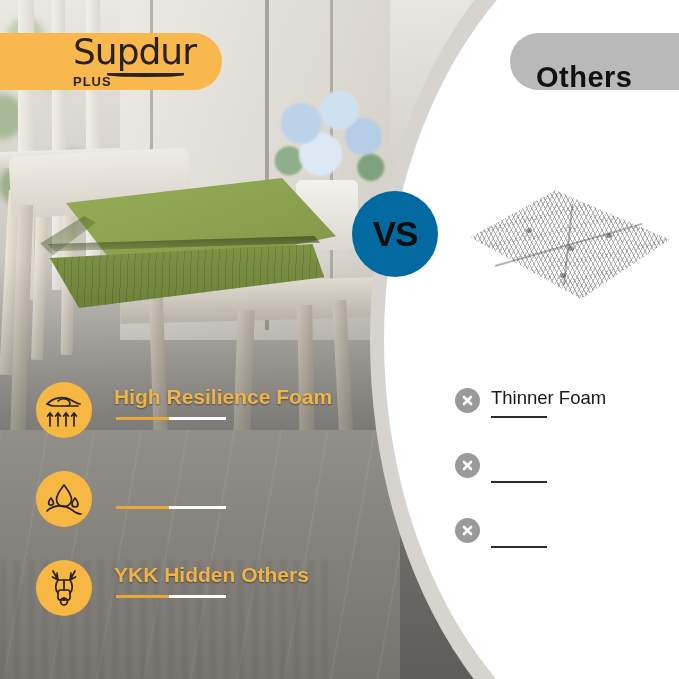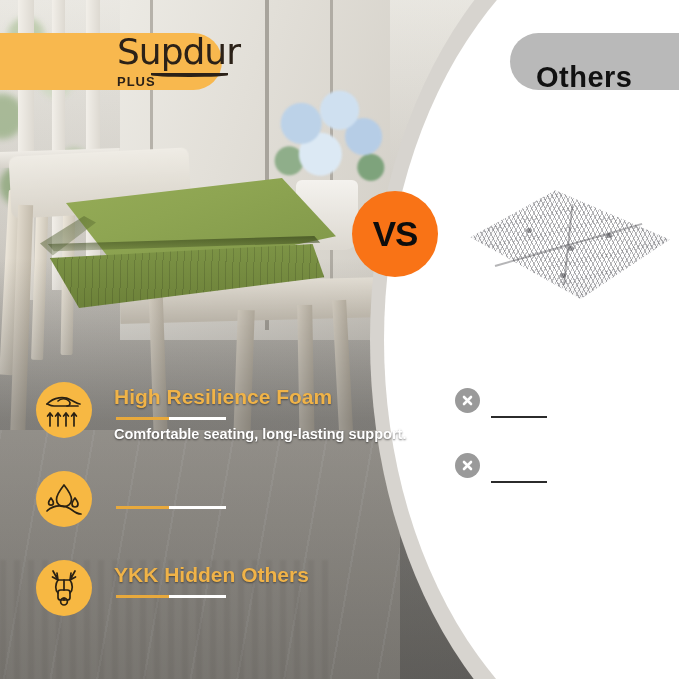--- a/index.html
+++ b/index.html
@@ -78,21 +78,21 @@
 
   
   .logo-pill{position:absolute;left:-30px;top:33px;width:252px;height:57px;
     background:#f8b84e;border-radius:0 30px 30px 0;
     display:flex;align-items:center;justify-content:flex-end;padding-right:26px;box-sizing:border-box;}
   .logo-wrap{position:relative;display:flex;align-items:baseline;gap:4px;flex-direction:column;}
   .logo-mark{font-family:"DejaVu Sans",sans-serif;font-size:36px;font-weight:400;color:#2b2118;
     letter-spacing:-1px;line-height:1;position:relative;}
   .logo-mark::after{content:"";position:absolute;left:28%;bottom:-7px;width:62%;height:4px;
     background:#2b2118;border-radius:0 0 60% 60%;}
-  .logo-plus{font-size:13px;font-weight:700;color:#2b2118;letter-spacing:1px;margin-left:44px;}
+  .logo-plus{font-size:13px;font-weight:700;color:#2b2118;letter-spacing:1px;}
 
   
   .others-pill{position:absolute;left:510px;top:33px;width:200px;height:57px;
     background:#b9b9b9;border-radius:30px 0 0 30px;
     display:flex;align-items:center;padding-left:26px;box-sizing:border-box;}
   .others-pill span{font-size:29px;font-weight:700;color:#111;letter-spacing:.5px;margin-top:32px;}
 
   
   .cushion-green{position:absolute;left:36px;top:176px;width:300px;height:132px;}
   .cg-top{position:absolute;left:0;top:0;width:300px;height:104px;
@@ -120,21 +120,21 @@
       radial-gradient(ellipse at 50% 46%,#ffffff 0 38%,#f1f1f2 72%,#e3e3e5 100%);
     clip-path:polygon(4% 44%, 44% 2%, 98% 46%, 56% 99%);
     border-radius:10px;}
   .cw-seam{position:absolute;background:rgba(90,90,95,.45);}
   .cw-seam.a{left:50%;top:14%;width:1.5px;height:72%;transform:translateX(-50%) rotate(6deg);}
   .cw-seam.b{left:14%;top:50%;width:72%;height:1.5px;transform:rotate(-16deg);}
   .cw-tuft{position:absolute;width:6px;height:5px;border-radius:50%;background:rgba(70,70,75,.55);}
 
   
   .vs{position:absolute;left:352px;top:191px;width:86px;height:86px;border-radius:50%;
-    background:#f97316;display:flex;align-items:center;justify-content:center;}
+    background:#0369a1;display:flex;align-items:center;justify-content:center;}
   .vs span{font-size:35px;font-weight:700;color:#0d0d0d;letter-spacing:-1px;}
 
   
   .features{position:absolute;left:36px;top:378px;width:350px;}
   .feat{position:relative;height:89px;}
   .feat-icon{position:absolute;left:0;top:4px;width:56px;height:56px;border-radius:50%;
     background:#f7b843;display:flex;align-items:center;justify-content:center;}
   .feat-title{position:absolute;left:78px;top:7px;font-size:21px;font-weight:700;color:#f0b348;
     text-shadow:0 1px 2px rgba(0,0,0,.45);white-space:nowrap;}
   .feat-rule{position:absolute;left:80px;top:39px;width:110px;height:3px;
@@ -229,21 +229,20 @@
           <path d="M14 9 C17 6, 22 6, 25 9 C27 11, 26 14, 23 14 L10 14 C6 14, 4 12, 3 12"></path>
           <path d="M23 14 L34 14"></path>
           <path d="M6 34 L6 21 M6 21 L3.6 24 M6 21 L8.4 24"></path>
           <path d="M14 34 L14 21 M14 21 L11.6 24 M14 21 L16.4 24"></path>
           <path d="M22 34 L22 21 M22 21 L19.6 24 M22 21 L24.4 24"></path>
           <path d="M30 34 L30 21 M30 21 L27.6 24 M30 21 L32.4 24"></path>
         </svg>
       </div>
       <div class="feat-title">High Resilience Foam</div>
       <div class="feat-rule"></div>
-      <div class="feat-sub">Comfortable seating, long-lasting support.</div>
     </div>
 
     <div class="feat">
       <div class="feat-icon">
         <svg width="38" height="36" viewBox="0 0 38 36" fill="none" stroke="#2a2113" stroke-width="1.7" stroke-linecap="round" stroke-linejoin="round">
           <path d="M19 4 C19 4, 11.5 13.5, 11.5 18.5 C11.5 22.6, 14.9 25.6, 19 25.6 C23.1 25.6, 26.5 22.6, 26.5 18.5 C26.5 13.5, 19 4, 19 4 Z"></path>
           <path d="M30 17 C30 17, 27 21, 27 23 C27 24.7, 28.3 26, 30 26 C31.7 26, 33 24.7, 33 23 C33 21, 30 17, 30 17 Z"></path>
           <path d="M6 17 C6 17, 3.6 20.2, 3.6 21.8 C3.6 23.2, 4.7 24.2, 6 24.2 C7.3 24.2, 8.4 23.2, 8.4 21.8 C8.4 20.2, 6 17, 6 17 Z"></path>
           <path d="M2 30 C9 23, 20 23.5, 27 29 C30 31.4, 33 33, 36 33"></path>
         </svg>
@@ -265,34 +264,43 @@
         </svg>
       </div>
       <div class="feat-title">YKK Hidden Others</div>
       <div class="feat-rule"></div>
     </div>
 
   </div>
 
   <div class="cons">
 
-
     <div class="con">
       <div class="con-icon">
         <svg width="15" height="15" viewBox="0 0 15 15" stroke="#ffffff" stroke-width="2.6" stroke-linecap="round">
           <path d="M4 4 L11 11 M11 4 L4 11"></path>
         </svg>
       </div>
+      <div class="con-text">Thinner Foam</div>
       <div class="con-rule"></div>
     </div>
 
     <div class="con">
       <div class="con-icon">
         <svg width="15" height="15" viewBox="0 0 15 15" stroke="#ffffff" stroke-width="2.6" stroke-linecap="round">
           <path d="M4 4 L11 11 M11 4 L4 11"></path>
         </svg>
       </div>
       <div class="con-rule"></div>
     </div>
 
+    <div class="con">
+      <div class="con-icon">
+        <svg width="15" height="15" viewBox="0 0 15 15" stroke="#ffffff" stroke-width="2.6" stroke-linecap="round">
+          <path d="M4 4 L11 11 M11 4 L4 11"></path>
+        </svg>
+      </div>
+      <div class="con-rule"></div>
+    </div>
+
   </div>
 
 </div>
 
 </body></html>

